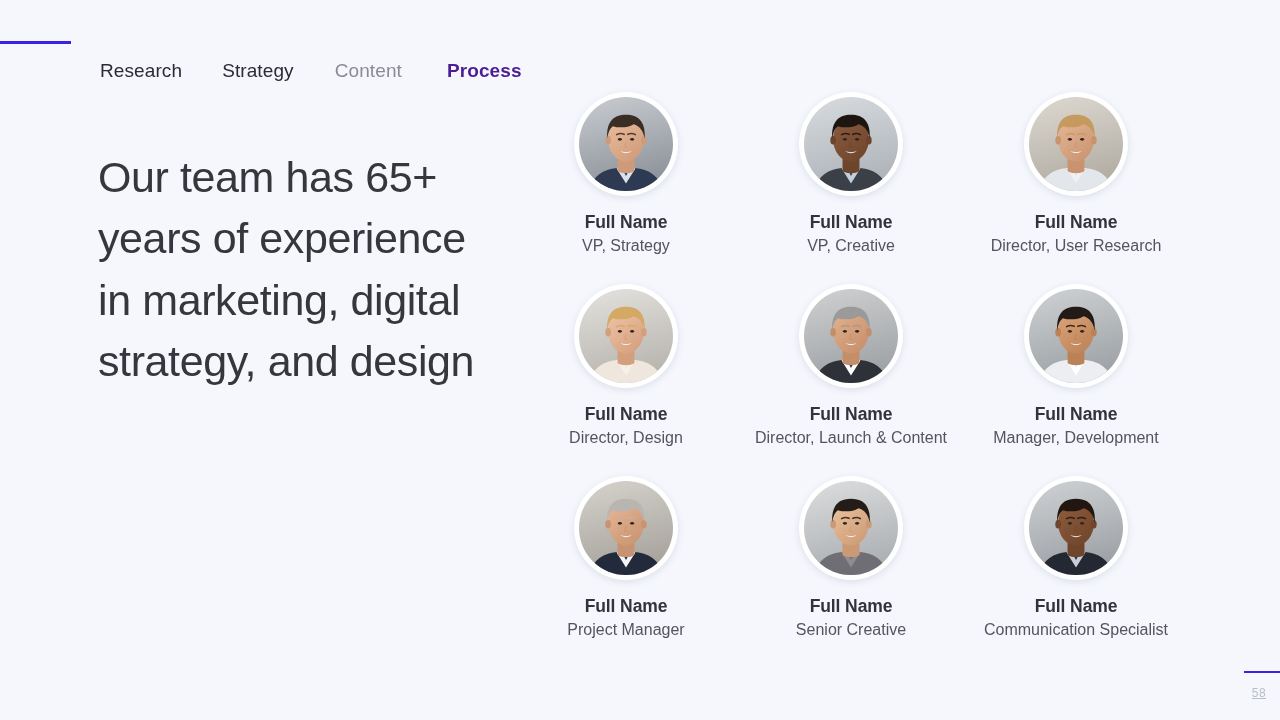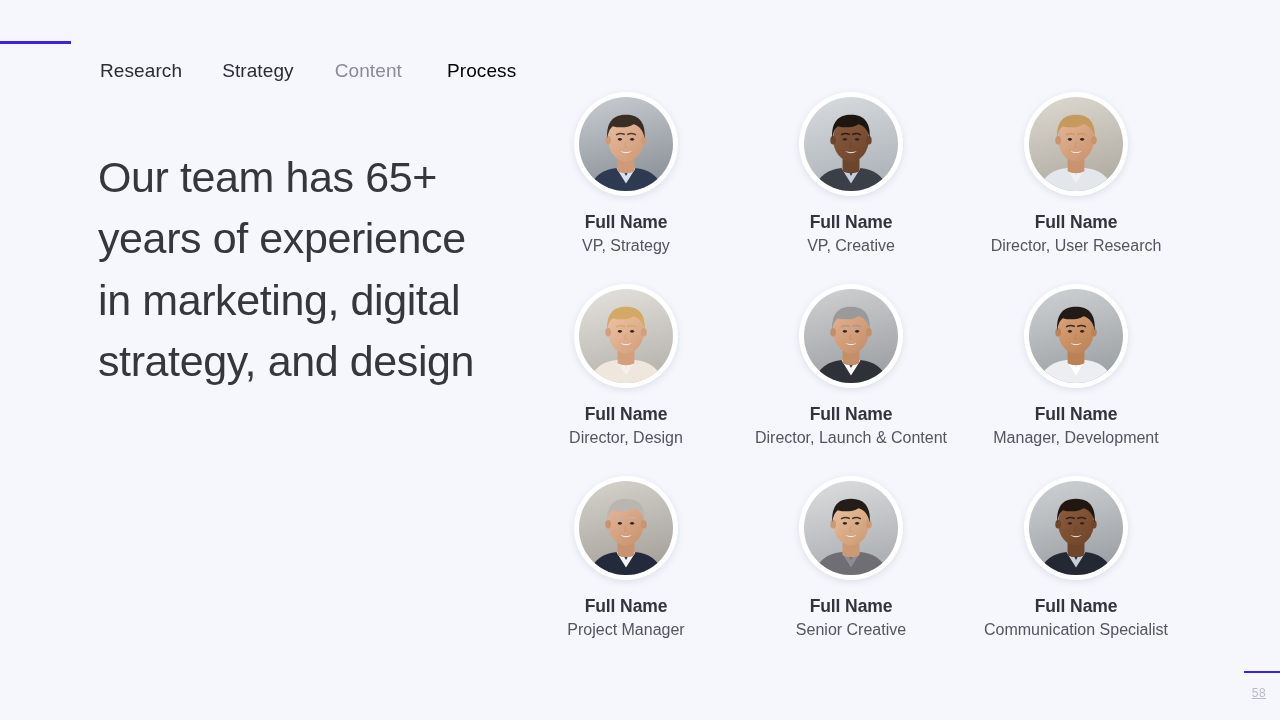--- a/index.html
+++ b/index.html
@@ -42,22 +42,22 @@
   }
   .nav-item {
     font-size: 19px;
     line-height: 28px;
     letter-spacing: 0.1px;
     white-space: nowrap;
     color: #2b2b33;
   }
   .nav-item.dim { color: #8b8b96; }
   .nav-item.active {
-    color: #000000;
-    font-weight: 400;
+    color: #4c1d95;
+    font-weight: 700;
   }
   .nav-gap-1 { width: 40px; }
   .nav-gap-2 { width: 41px; }
   .nav-gap-3 { width: 45px; }
 
   
   .headline {
     position: absolute;
     left: 98px;
     top: 118px;

